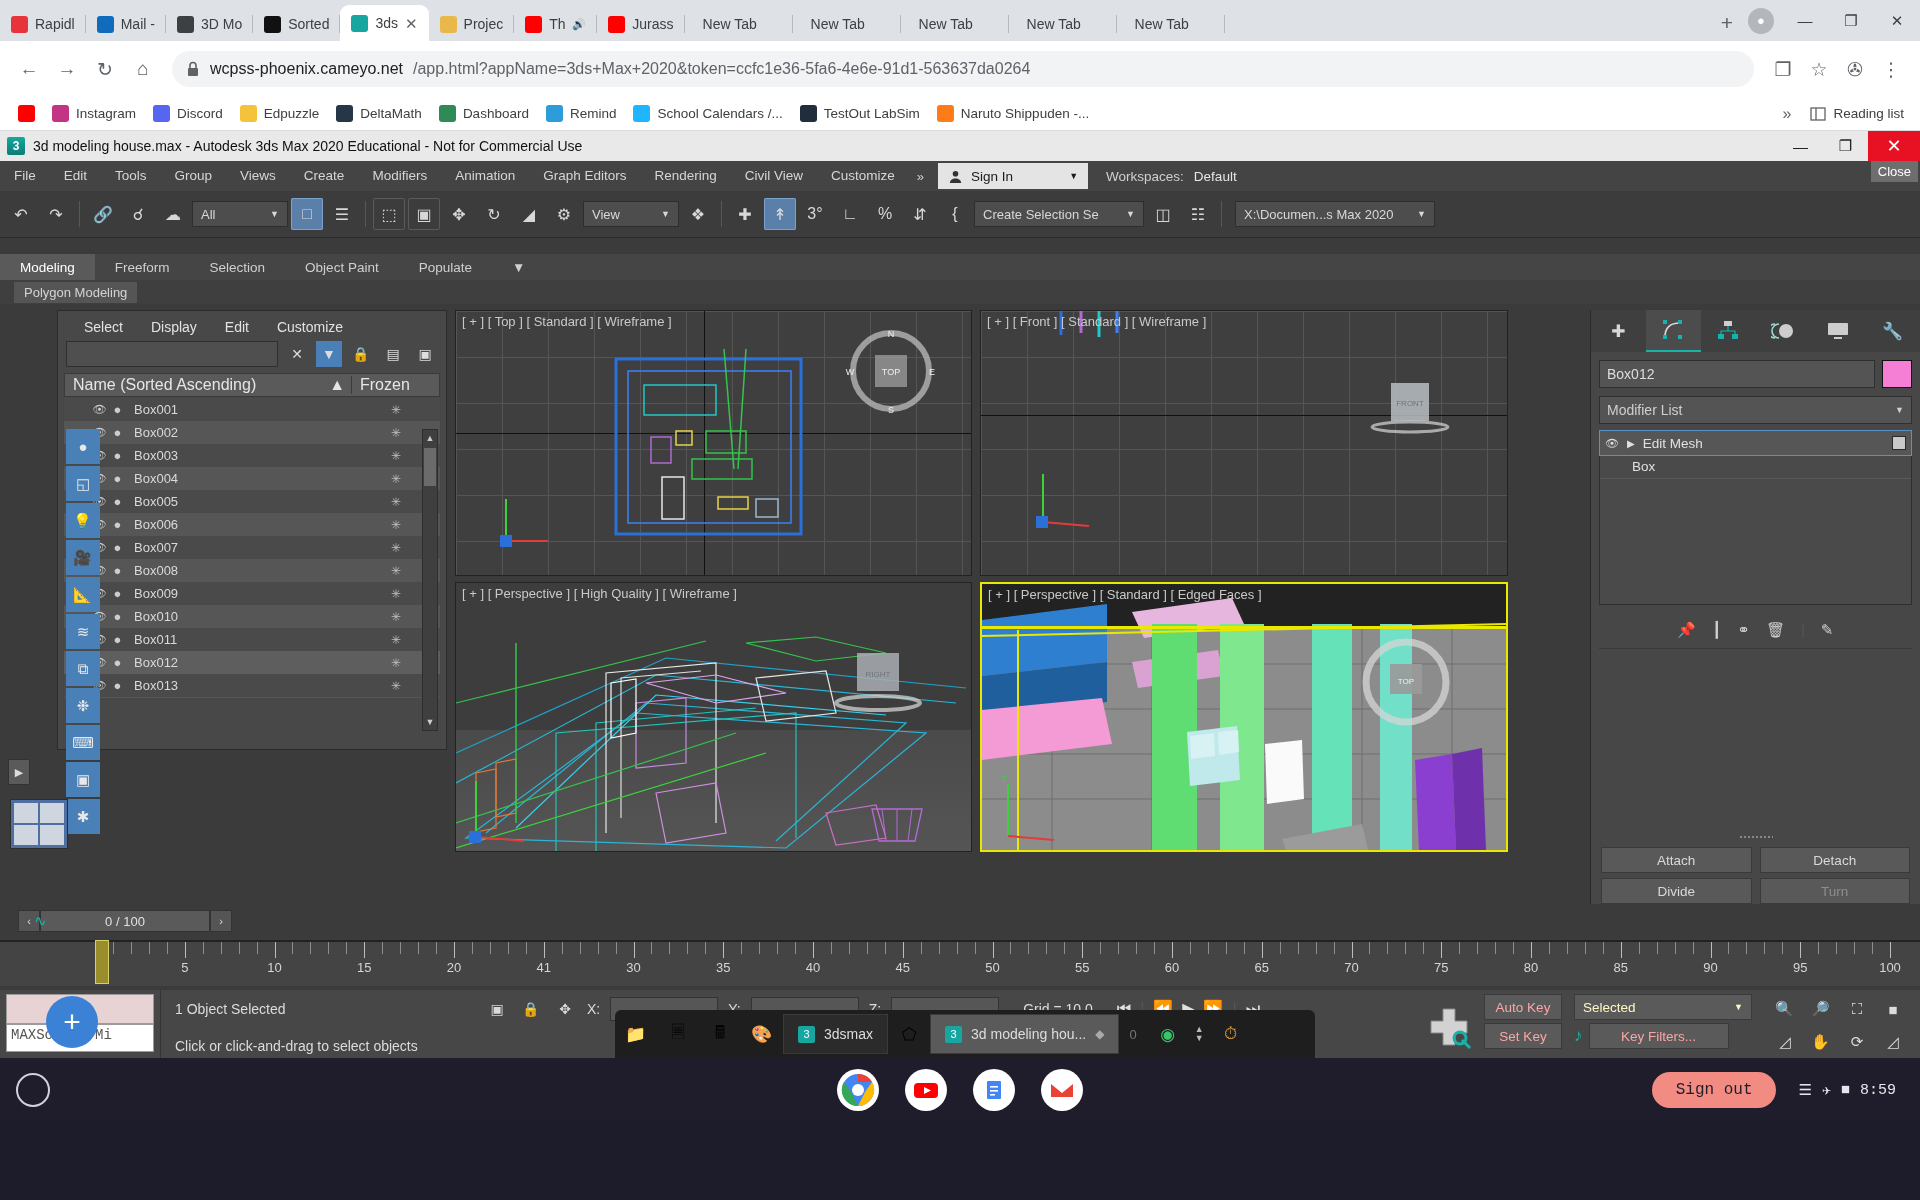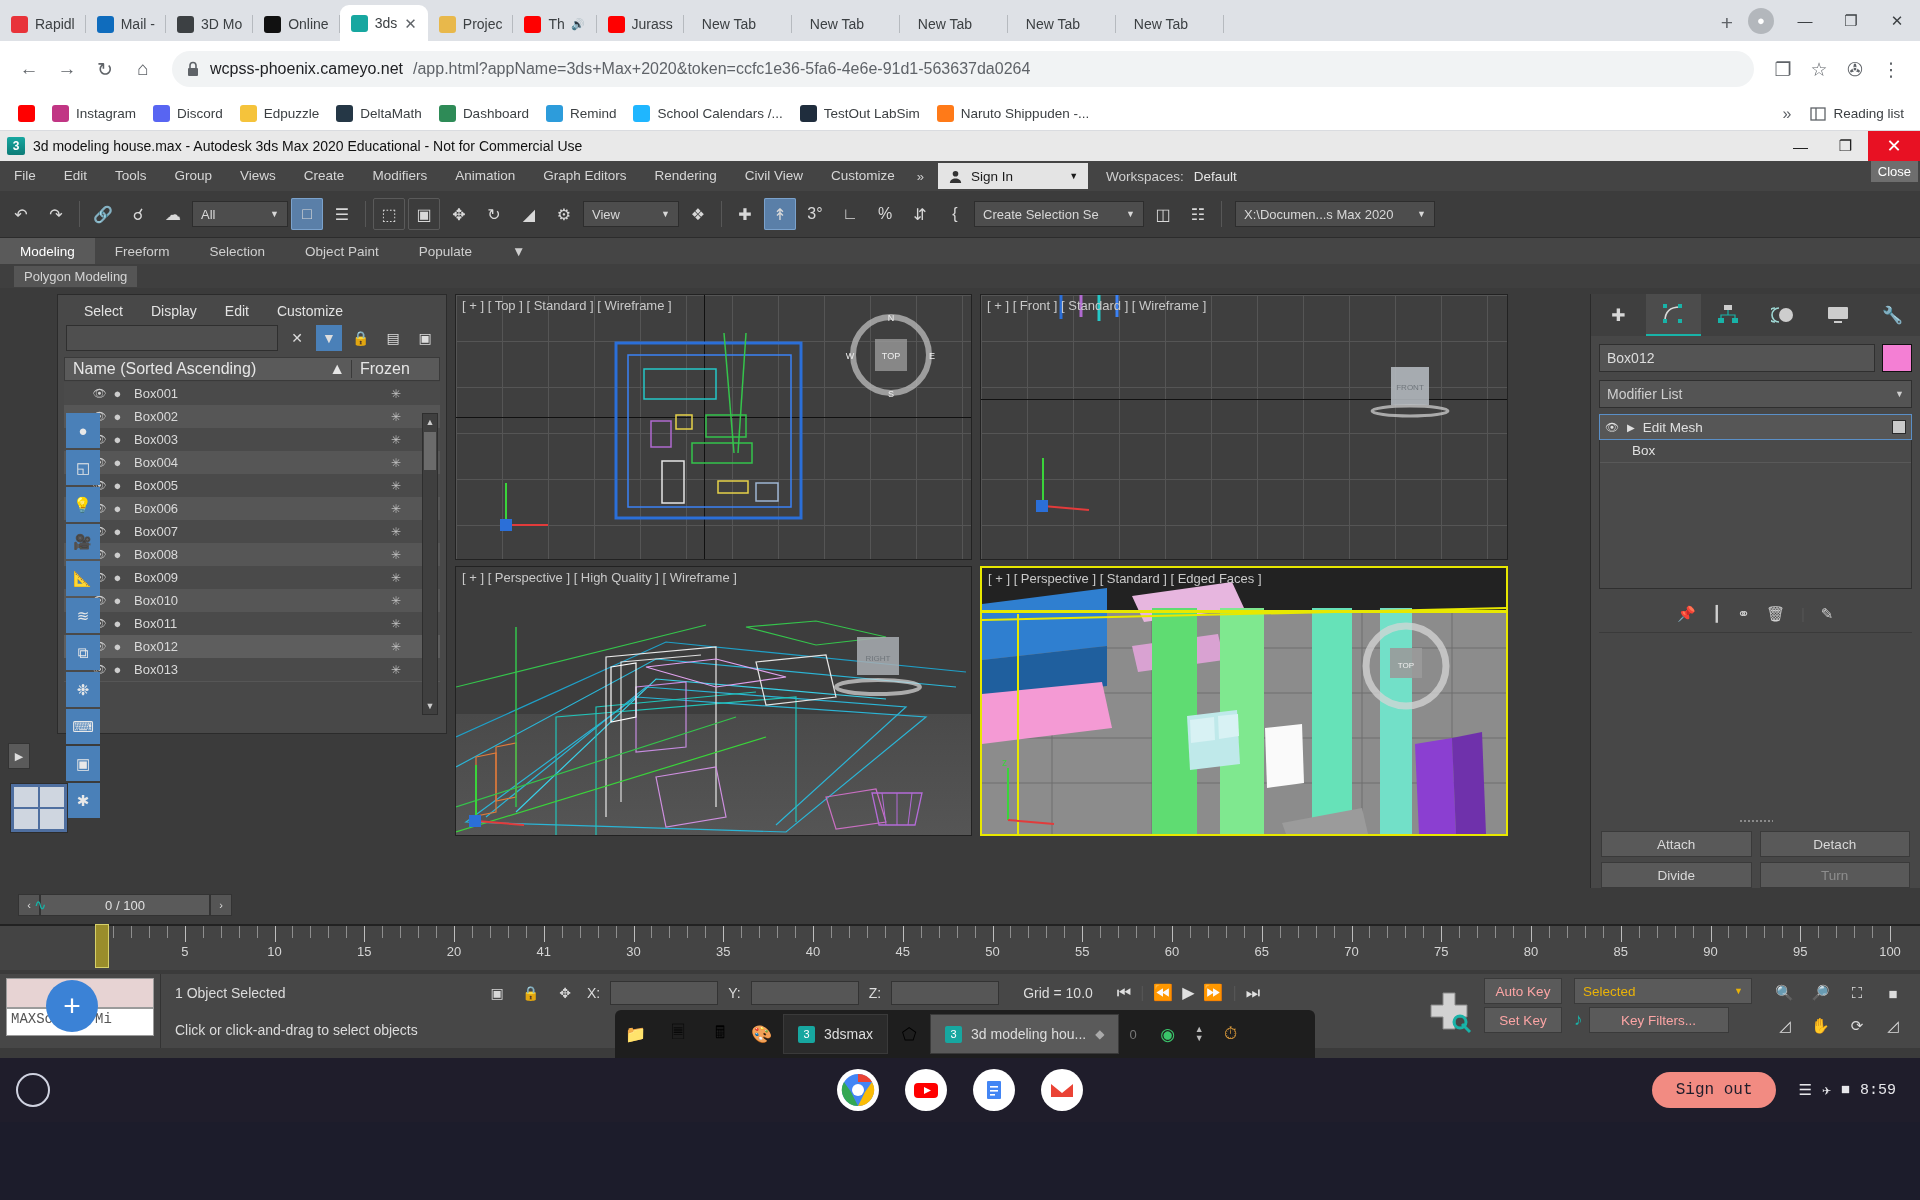--- a/index.html
+++ b/index.html
@@ -77,21 +77,21 @@
     border-bottom:1px solid #2c2c2c; }
   .tb { width:32px;height:32px; display:flex; align-items:center; justify-content:center; color:#d8d8d8;
         font-size:16px; border-radius:2px;}
   .tb.act { background:#5a7fa8; box-shadow:inset 0 0 0 1px #7ba2cc;}
   .tb.box { border:1px solid #5a5a5a; }
   .tbsep { width:1px;height:26px;background:#575757;margin:0 4px;}
   .tbcombo { height:26px; background:#4d4d4d; color:#d8d8d8; display:flex; align-items:center; padding:0 8px;
     border:1px solid #2d2d2d; font-size:13px; min-width:80px;}
   .tbcombo .caret{ margin-left:auto; padding-left:10px; font-size:9px;}
 
-  #max-ribbon { height:26px; background:#454545; display:flex; align-items:stretch; font-size:13.5px; color:#cfcfcf; }
+  #max-ribbon { height:26px; background:#454545; display:flex; align-items:stretch; font-size:13.5px; color:#cfcfcf;margin-top:16px; }
   #max-ribbon .rt { padding:0 20px; display:flex; align-items:center;}
   #max-ribbon .rt.active { background:#5a5a5a; color:#fff; }
   #max-ribbon2 { height:24px; background:#3f3f3f; display:flex; align-items:center; font-size:13px; color:#d4d4d4;}
   #max-ribbon2 .pm { background:#555; padding:3px 10px; margin-left:14px;}
 
   #max-body { position:relative; height:600px; background:#3b3b3b; }
 
   
   #scene-explorer { position:absolute; left:57px; top:6px; width:390px; height:440px; background:#484848;
      border:1px solid #2b2b2b; }
@@ -191,21 +191,21 @@
   .plusfab { position:absolute; left:46px; top:6px; width:52px; height:52px; border-radius:50%; background:#3b82d6;
      color:#fff; display:flex;align-items:center;justify-content:center; font-size:30px; z-index:30;}
   .sb-mid { flex:1; display:flex; flex-direction:column; border-left:1px solid #333;}
   .sb-row { height:37px; display:flex; align-items:center; gap:10px; padding:0 14px; color:#dcdcdc; font-size:14px;}
   .coordbox { width:108px;height:24px;background:#565656;border:1px solid #333;}
   .sb-icon { width:24px;height:24px;display:flex;align-items:center;justify-content:center;color:#d8d8d8;font-size:14px;}
   .transport { display:flex; align-items:center; gap:9px; color:#e0e0e0; font-size:16px; margin-left:14px;}
   .keybox { display:flex; flex-direction:column; gap:3px; padding:4px 6px;}
   .kbtn { height:26px; min-width:78px; background:#5a5a5a; border:1px solid #3a3a3a; color:#fca5a5;
      display:flex;align-items:center;justify-content:center; font-size:13.5px;}
-  .selcombo { height:26px; width:178px; background:#5a5a5a;border:1px solid #3a3a3a;color:#eab308;
+  .selcombo { height:26px; width:178px; background:#5a5a5a;border:1px solid #3a3a3a;color:#fef9c3;
      display:flex;align-items:center;padding:0 8px;font-size:13.5px;}
   .selcombo .caret{margin-left:auto;font-size:9px;}
   .navicons { display:grid; grid-template-columns:repeat(4,34px); gap:2px; padding:5px 10px; }
   .navicons .ni { height:28px; display:flex;align-items:center;justify-content:center;color:#dcdcdc;font-size:15px;}
 
   
   #maxtaskbar { position:absolute; left:615px; bottom:0; width:700px; height:48px; background:#1e1e1e;
      display:flex; align-items:center; gap:0; z-index:25; border-radius:6px 6px 0 0;}
   .mtb-ico { width:42px;height:40px; display:flex;align-items:center;justify-content:center; font-size:17px;}
   .mtb-item { height:40px; display:flex; align-items:center; gap:9px; padding:0 14px; color:#ddd; font-size:14px;
@@ -233,21 +233,21 @@
       <div class="tab">
         <span class="favicon" style="background: rgb(15, 108, 189);"></span>
         <span class="tlabel">Mail - </span>
       </div>
       <div class="tab">
         <span class="favicon" style="background: rgb(60, 64, 67);"></span>
         <span class="tlabel">3D Mo</span>
       </div>
       <div class="tab">
         <span class="favicon" style="background: rgb(17, 17, 17);"></span>
-        <span class="tlabel">Online</span>
+        <span class="tlabel">Sorted</span>
       </div>
       <div class="tab active">
         <span class="favicon" style="background: rgb(23, 167, 160);"></span>
         <span class="tlabel">3ds</span>
         <span class="tabclose">✕</span>
       </div>
       <div class="tab">
         <span class="favicon" style="background: rgb(232, 184, 75);"></span>
         <span class="tlabel">Projec</span>
       </div>

